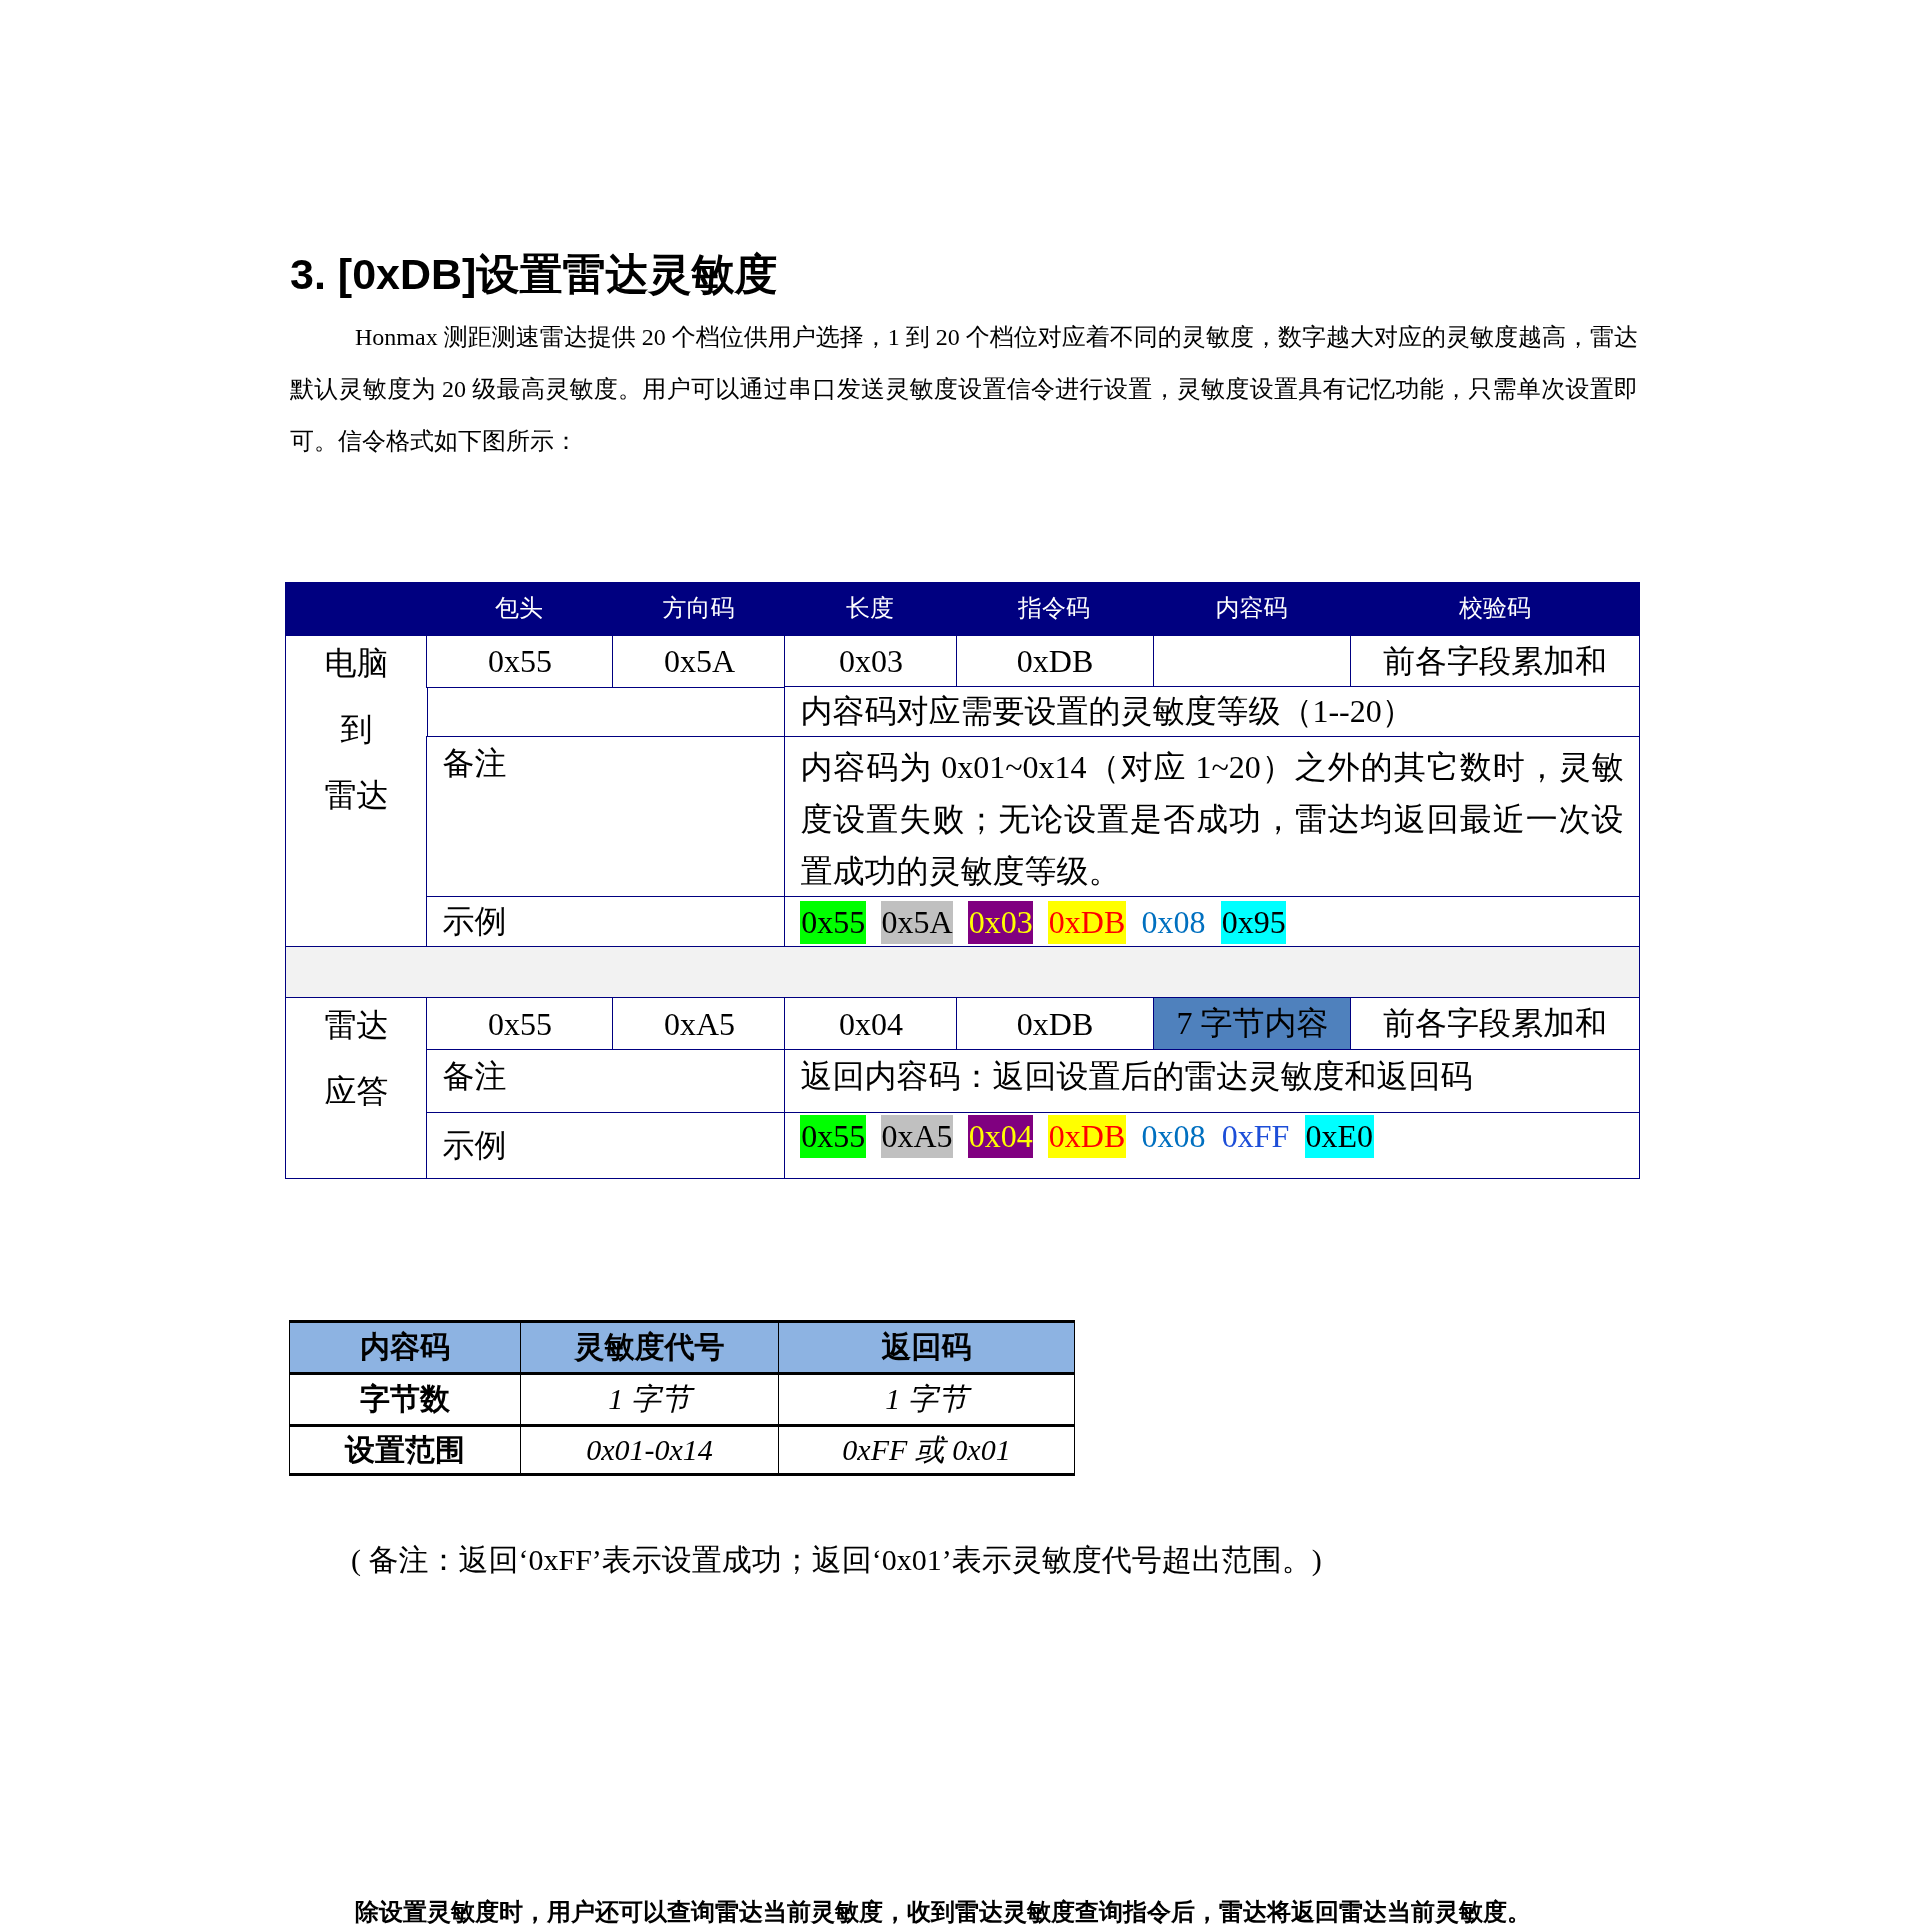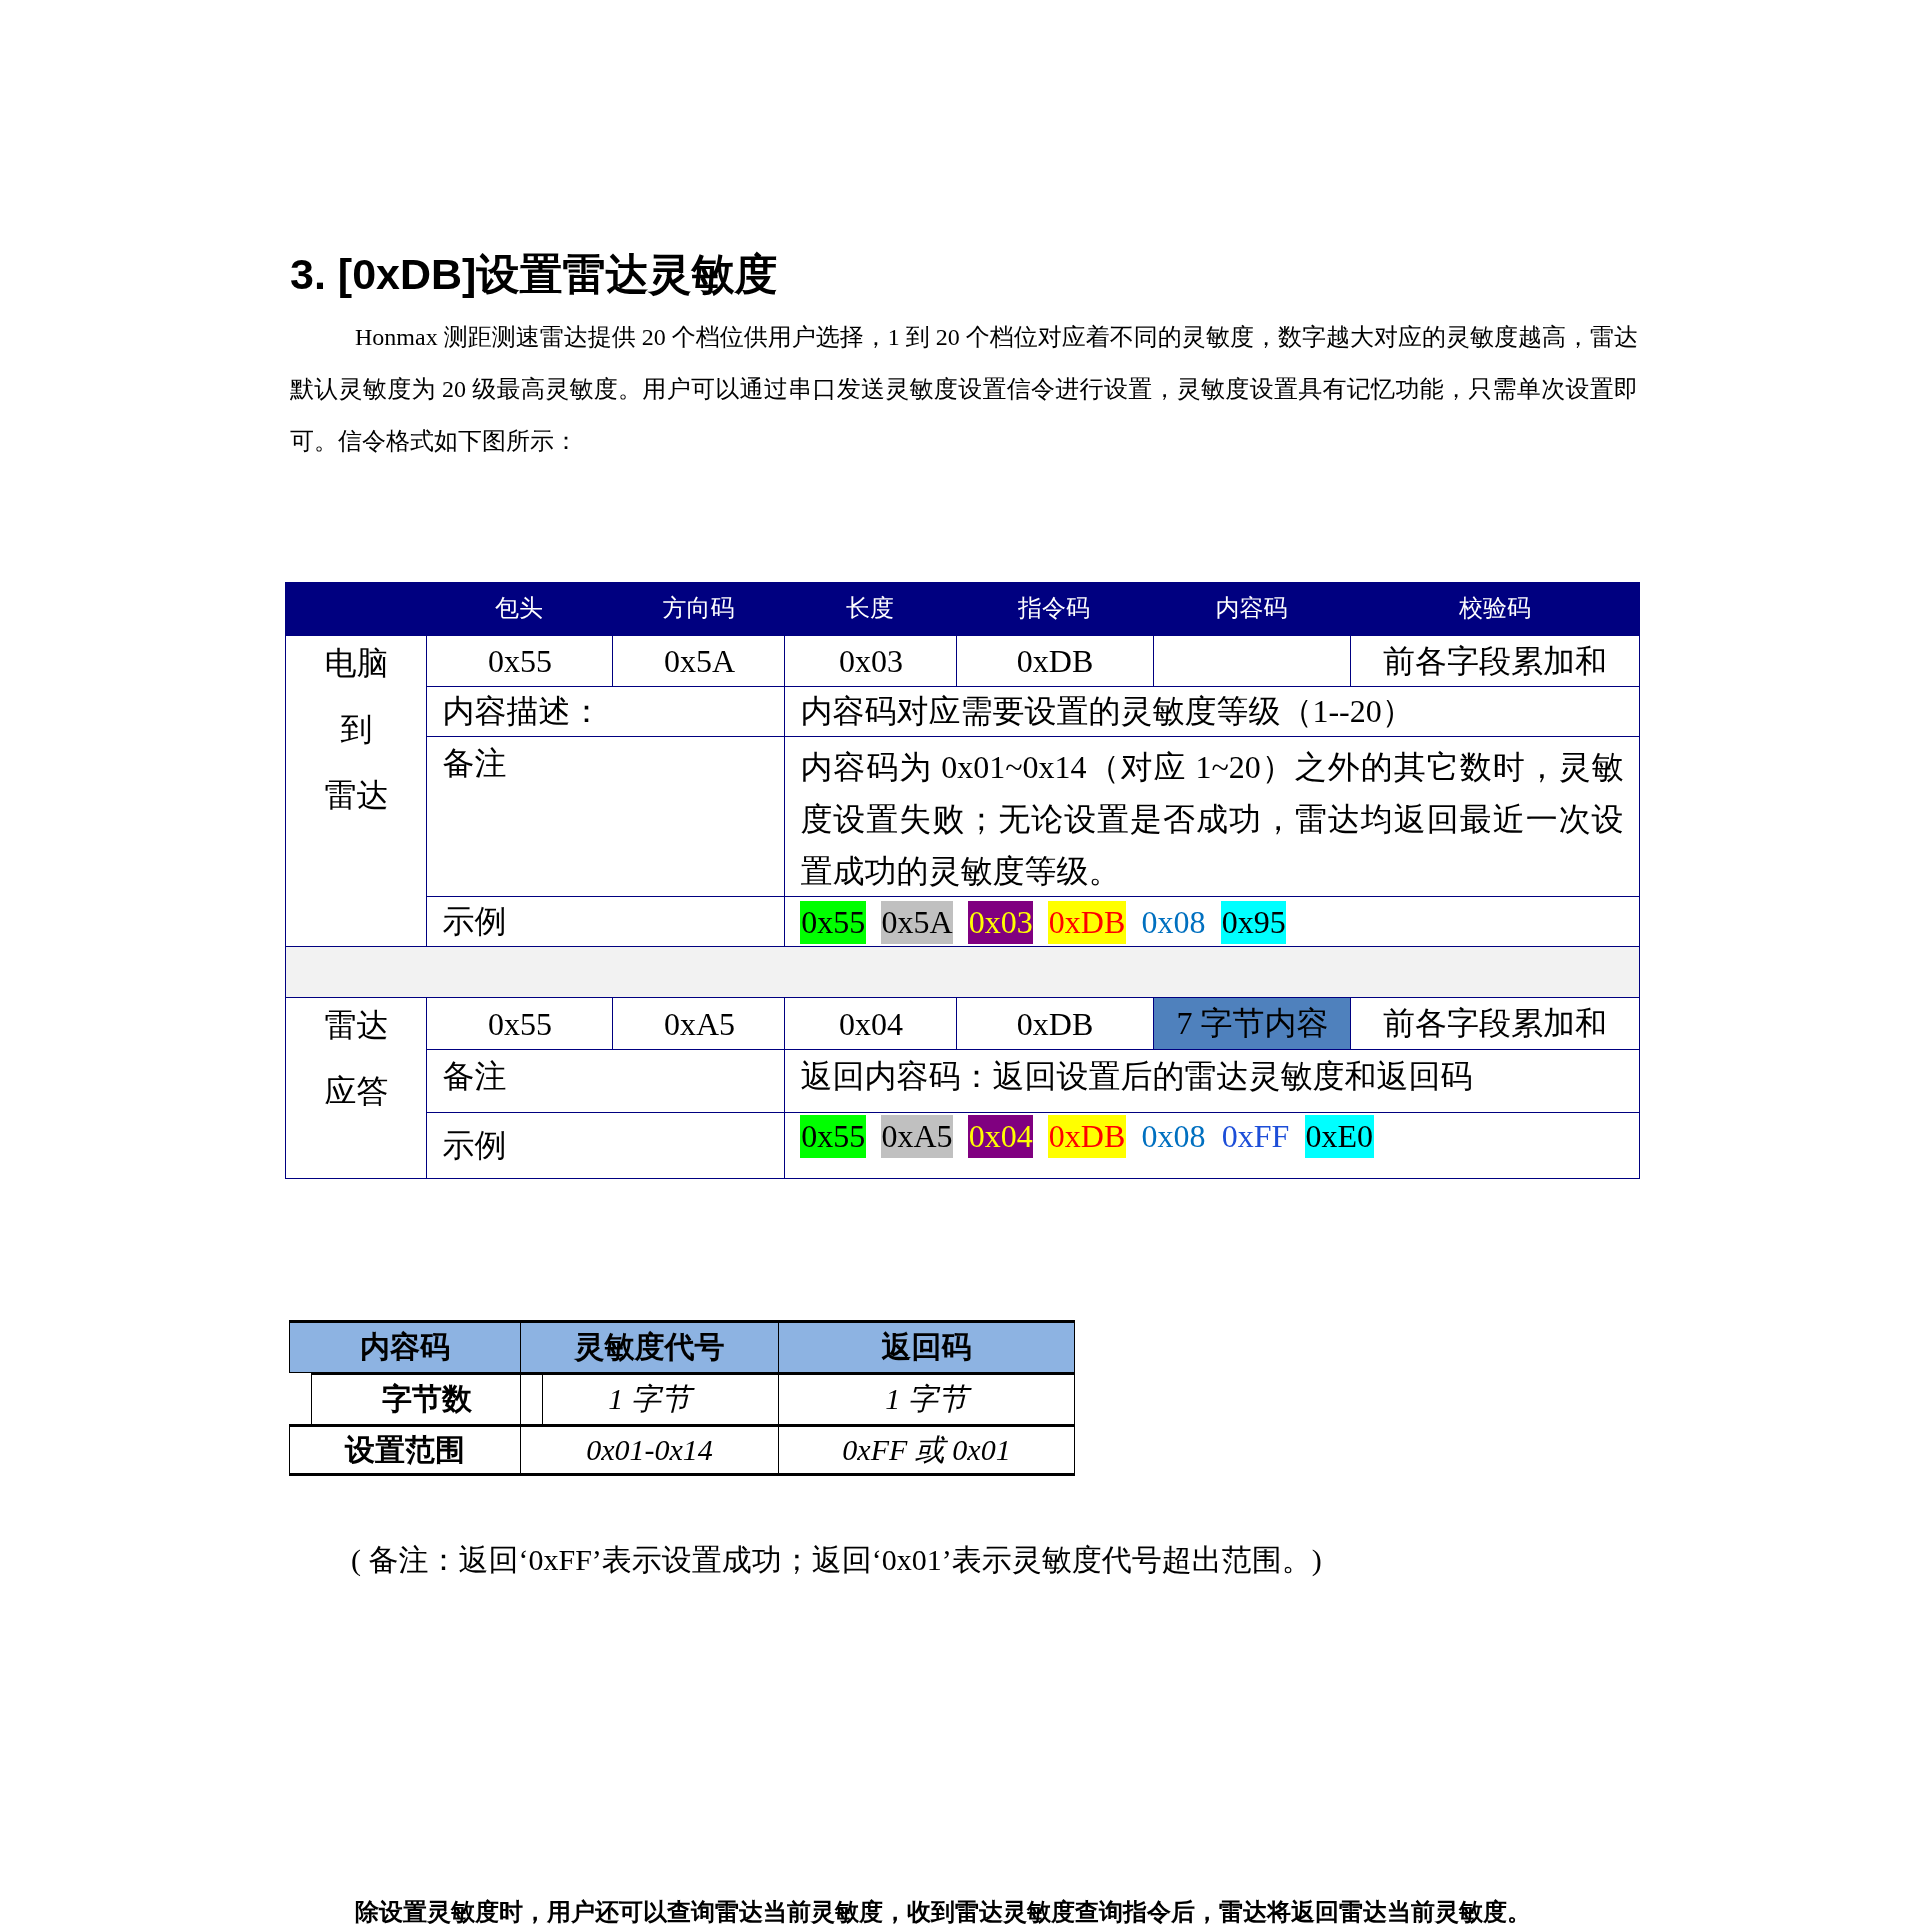--- a/index.html
+++ b/index.html
@@ -58,21 +58,20 @@
     <span>到</span>
     <span>雷达</span>
   </div>
   <div class="cell" style="left:141px;top:53px;width:188px;height:53px;">0x55</div>
   <div class="cell" style="left:327px;top:53px;width:175px;height:53px;">0x5A</div>
   <div class="cell" style="left:499px;top:53px;width:174px;height:53px;">0x03</div>
   <div class="cell" style="left:671px;top:53px;width:198px;height:53px;">0xDB</div>
   <div class="cell" style="left:868px;top:53px;width:199px;height:53px;"></div>
   <div class="cell" style="left:1065px;top:53px;width:290px;height:53px;">前各字段累加和</div>
 
-  <div class="cell left" style="left:141px;top:104px;width:360px;height:52px;">内容描述：</div>
   <div class="cell left" style="left:499px;top:104px;width:856px;height:52px;">内容码对应需要设置的灵敏度等级（1--20）</div>
 
   <div class="cell left top" style="left:141px;top:154px;width:360px;height:162px;">备注</div>
   <div class="cell multi" style="left:499px;top:154px;width:856px;height:162px;">内容码为 0x01~0x14（对应 1~20）之外的其它数时，灵敏度设置失败；无论设置是否成功，雷达均返回最近一次设置成功的灵敏度等级。</div>
 
   <div class="cell left" style="left:141px;top:314px;width:360px;height:52px;">示例</div>
   <div class="cell left" style="left:499px;top:314px;width:856px;height:52px;">
     <span class="chip" style="background:#00ff00;color:#000000;">0x55</span>
       <span class="chip" style="background:#c0c0c0;color:#000000;">0x5A</span>
       <span class="chip" style="background:#800080;color:#ffff00;">0x03</span>
@@ -107,21 +106,21 @@
       <span class="chip" style="color:#1d4ed8;">0xFF</span>
       <span class="chip" style="background:#00ffff;color:#000000;">0xE0</span>
   </div>
 </div>
 
 <div class="abs t2">
   <div class="c2 hdr thick-top" style="left:0;top:0;width:232px;height:53px;">内容码</div>
   <div class="c2 hdr thick-top" style="left:231px;top:0;width:259px;height:53px;">灵敏度代号</div>
   <div class="c2 hdr thick-top" style="left:489px;top:0;width:297px;height:53px;">返回码</div>
 
-  <div class="c2 rowhead thick-top" style="left:0;top:52px;width:232px;height:53px;margin-left:22px;">字节数</div>
+  <div class="c2 rowhead thick-top" style="left:0;top:52px;width:232px;height:53px;">字节数</div>
   <div class="c2 it thick-top" style="left:231px;top:52px;width:259px;height:53px;">1 字节</div>
   <div class="c2 it thick-top" style="left:489px;top:52px;width:297px;height:53px;">1 字节</div>
 
   <div class="c2 rowhead thick-top" style="left:0;top:104px;width:232px;height:52px;border-bottom-width:3.5px;">设置范围</div>
   <div class="c2 it thick-top" style="left:231px;top:104px;width:259px;height:52px;border-bottom-width:3.5px;">0x01-0x14</div>
   <div class="c2 it thick-top" style="left:489px;top:104px;width:297px;height:52px;border-bottom-width:3.5px;">0xFF 或 0x01</div>
 </div>
 
 <div class="abs" style="left:351px;top:1537px;font-size:30px;line-height:46px;white-space:nowrap;">( 备注：返回‘0xFF’表示设置成功；返回‘0x01’表示灵敏度代号超出范围。)</div>
 

